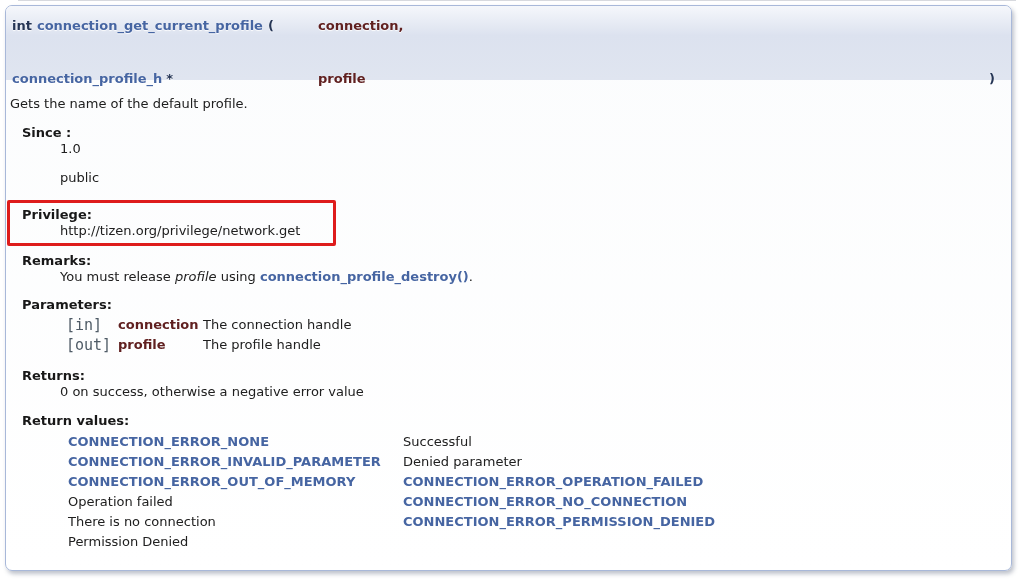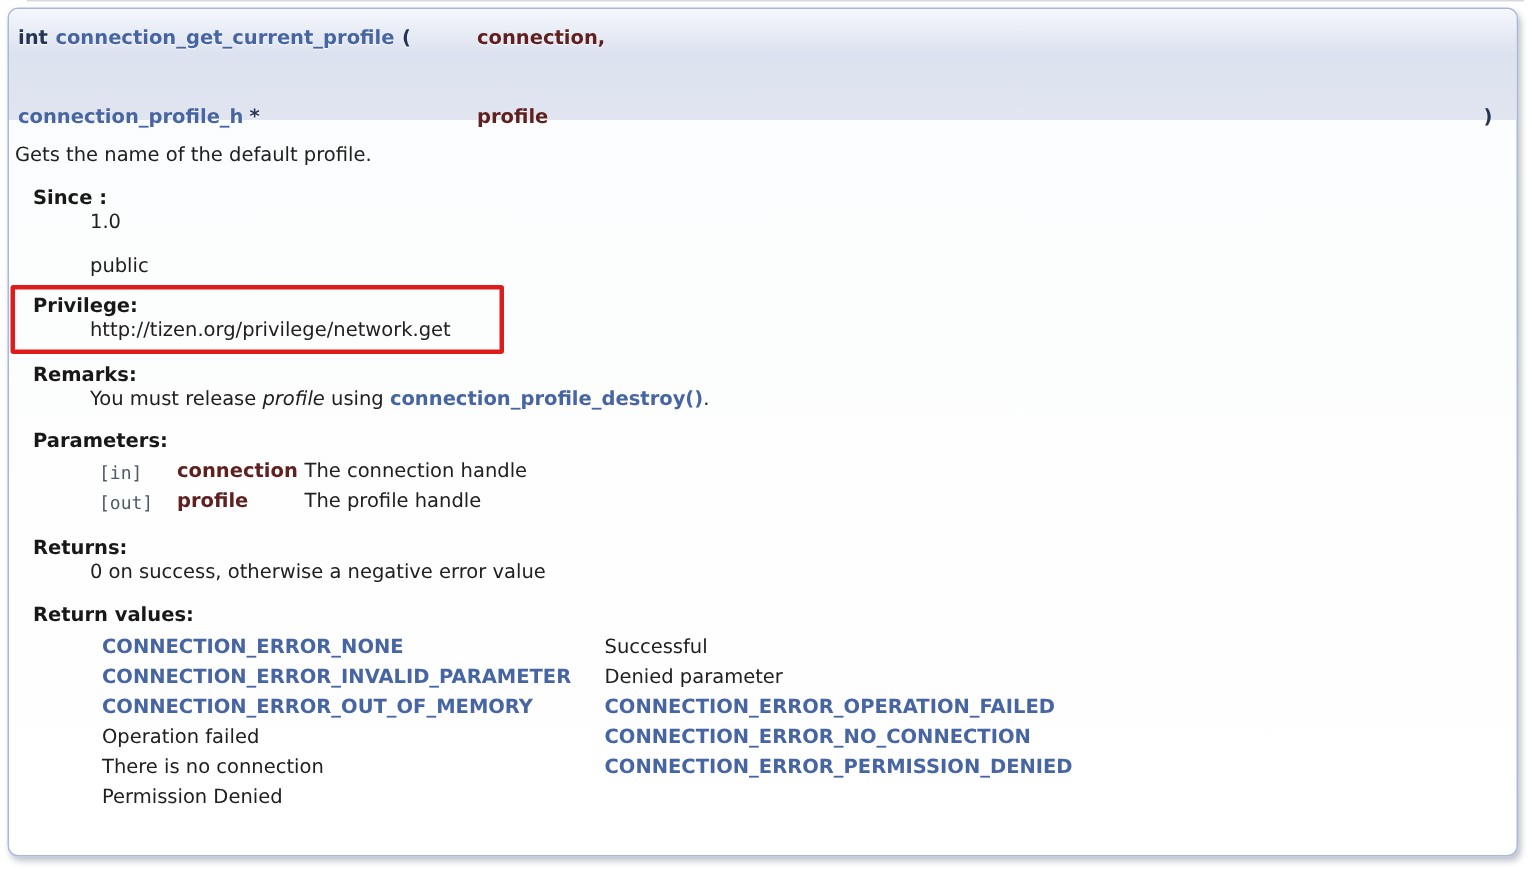--- a/index.html
+++ b/index.html
@@ -41,21 +41,21 @@
   .fn-name { color: #4665a2; margin: 0 5px; }
   .type-link { color: #4665a2; text-decoration: none; font-weight: bold; cursor: pointer; }
   .ptr { color: #253555; margin-left: 4px; }
   .pname { color: #602020; }
   .memdoc { padding: 16px 14px 0 4px; }
   .intro { margin: 0; line-height: 16px; }
   dl { margin: 13px 0 0 0; line-height: 16px; }
   dt { font-weight: bold; margin: 0 0 0 12px; color: #181818; }
   dd { margin: 0 0 0 50px; }
   .hl-box {
-    margin: 4px 0 0 -3px;
+    margin: 14px 0 0 -3px;
     width: 329px;
     box-sizing: border-box;
     border: 3px solid #de1c1c;
     border-radius: 2px;
     padding: 4px 0;
   }
   .hl-box dl { margin: 0; }
   .hl-box dt { margin-left: 12px; }
   .hl-box dd { margin-left: 50px; }
   dl.remarks { margin-top: 7px; }
@@ -63,21 +63,21 @@
   em.param-em { font-style: italic; }
   a.doc-link { color: #4665a2; font-weight: bold; text-decoration: none; cursor: pointer; }
   .params-table {
     display: grid;
     grid-template-columns: 52px 85px auto;
     margin: 2px 0 0 56px;
     line-height: 20px;
   }
   .paramdir {
     font-family: "DejaVu Sans Mono", "Liberation Mono", monospace;
-    font-size: 12px;
+    font-size: 15px;
     color: #4f5b66;
   }
   .params-table .pname { font-weight: bold; }
   .retvals-table {
     display: grid;
     grid-template-columns: 335px auto;
     margin: 3px 0 0 58px;
     line-height: 20px;
   }
   .retvals-table a.doc-link { white-space: nowrap; }

